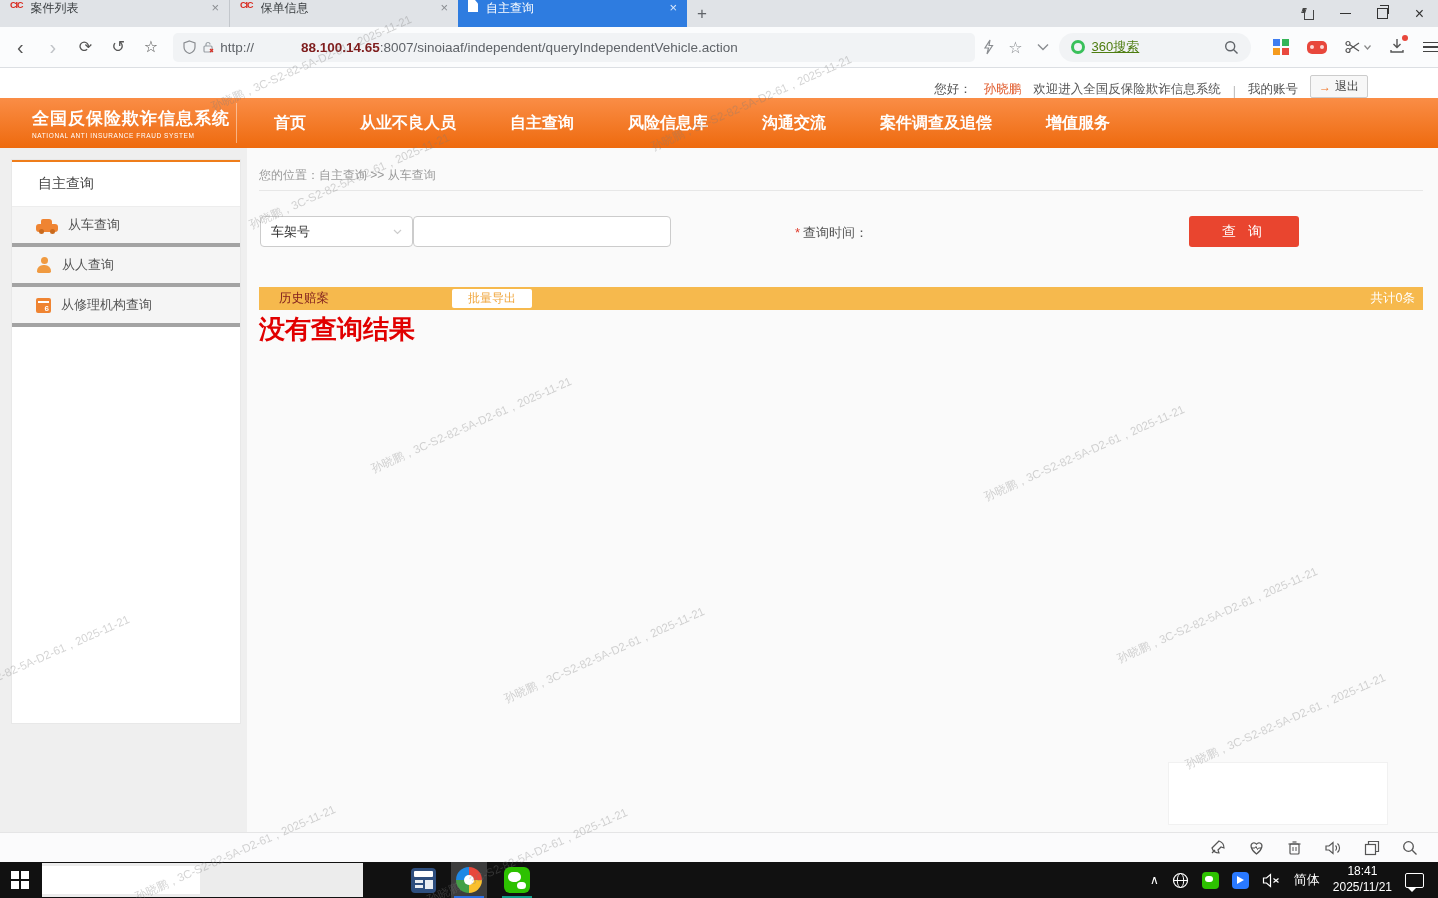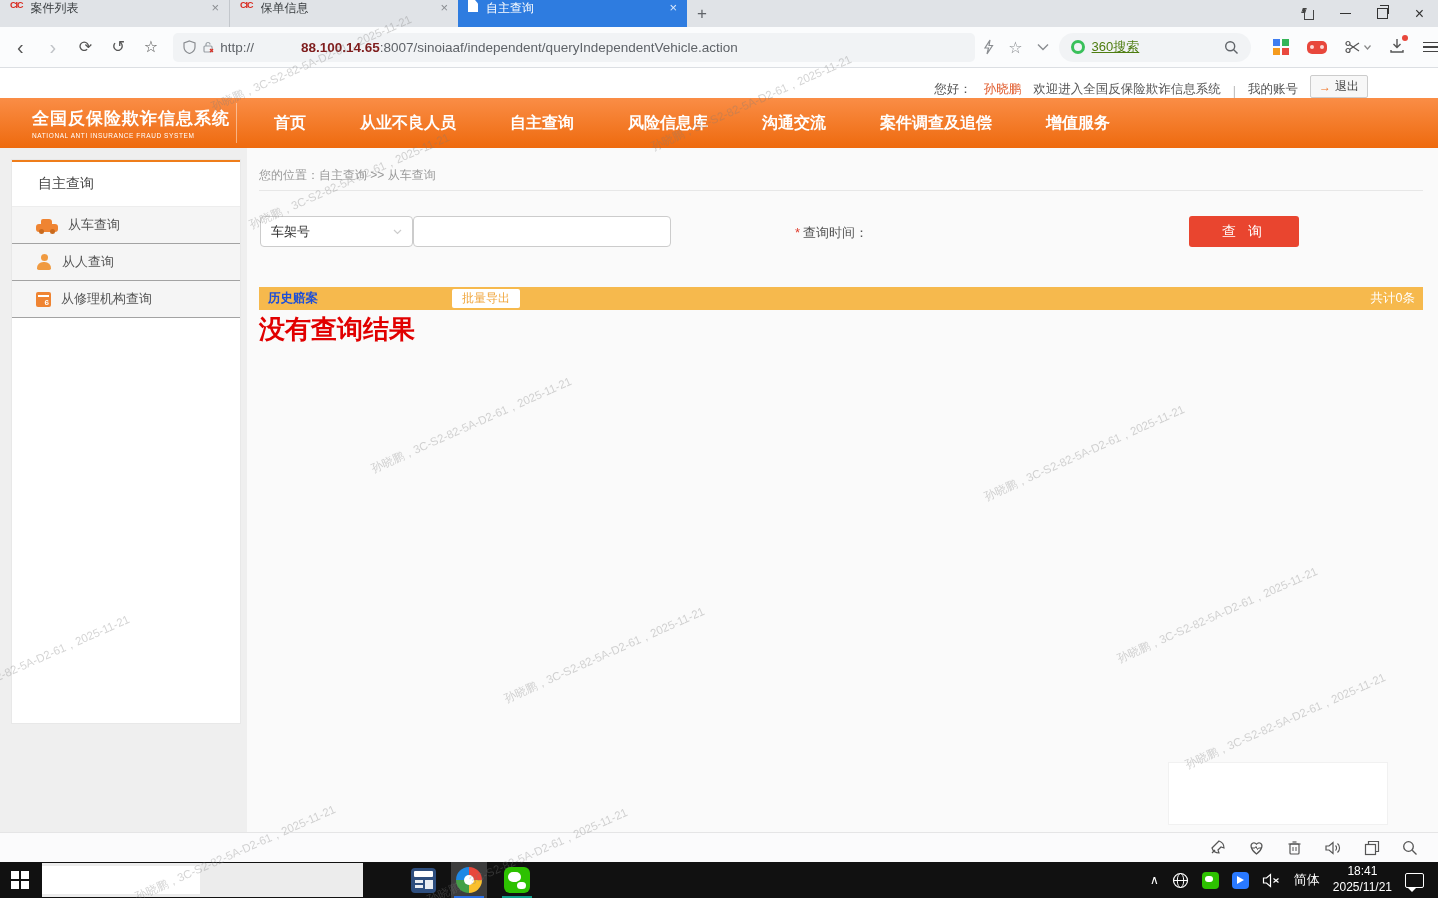--- a/index.html
+++ b/index.html
@@ -52,21 +52,21 @@
   
   .mainnav{position:absolute;left:0;top:98px;width:1438px;height:50px;background:linear-gradient(#fa8d46,#ee6a0e);display:flex;align-items:center;color:#fff;}
   .logo{width:237px;box-sizing:border-box;padding-left:32px;border-right:1px solid rgba(255,255,255,.45);height:40px;display:flex;flex-direction:column;justify-content:center;}
   .logo .t{font-size:17px;font-weight:bold;letter-spacing:1px;font-family:"Liberation Serif","DejaVu Serif",serif;white-space:nowrap;}
   .logo .s{font-size:6.5px;letter-spacing:.6px;margin-top:2px;white-space:nowrap;}
   .navitems{display:flex;align-items:center;margin-left:10px;}
   .navitem{padding:0 27px;font-size:16px;font-weight:bold;white-space:nowrap;cursor:pointer;}
   
   .sidebar{position:absolute;left:12px;top:160px;width:228px;height:563px;background:#fff;border-top:2px solid #ef7d1a;box-sizing:border-box;box-shadow:0 0 0 1px #e8e8e8;}
   .sb-title{height:44px;display:flex;align-items:center;padding-left:26px;font-size:14px;color:#444;border-bottom:1px solid #ededed;}
-  .sb-item{height:36px;display:flex;align-items:center;gap:10px;padding-left:24px;background:#f5f5f5;border-bottom:1px solid #a3a3a3;font-size:13px;color:#555;cursor:pointer;}
+  .sb-item{height:36px;display:flex;align-items:center;gap:10px;padding-left:24px;background:#f5f5f5;border-bottom:4px solid #a3a3a3;font-size:13px;color:#555;cursor:pointer;}
   .ico-car{width:22px;height:13px;position:relative;}
   .ico-car:before{content:"";position:absolute;bottom:0;left:0;width:22px;height:8px;background:#ef8432;border-radius:3px;}
   .ico-car:after{content:"";position:absolute;top:0;left:5px;width:11px;height:7px;background:#ef8432;border-radius:2px 3px 0 0;}
   .ico-car i{position:absolute;bottom:-2px;width:5px;height:5px;background:#c96a1d;border-radius:50%;}
   .ico-car i.w1{left:3px;}.ico-car i.w2{right:3px;}
   .ico-person{width:16px;height:16px;position:relative;}
   .ico-person:before{content:"";position:absolute;top:0;left:4.5px;width:7px;height:7px;background:#f09a40;border-radius:50%;}
   .ico-person:after{content:"";position:absolute;bottom:0;left:1px;width:14px;height:8px;background:#f09a40;border-radius:7px 7px 2px 2px;}
   .ico-cal{width:15px;height:15px;background:#ef8432;border-radius:2px;position:relative;}
   .ico-cal:before{content:"";position:absolute;top:3px;left:2px;right:2px;height:2px;background:#fff;}
@@ -77,22 +77,22 @@
   .crumbline{position:absolute;left:12px;right:15px;top:42px;height:1px;background:#e7e7e7;}
   .fld{position:absolute;top:68px;height:31px;background:#fff;border:1px solid #ccc;border-radius:4px;box-sizing:border-box;display:flex;align-items:center;padding:0 10px;font-size:13px;color:#333;}
   .sel-field{left:13px;width:153px;justify-content:space-between;}
   .inp-field{left:166px;width:258px;}
   .inp-field input{border:none;outline:none;width:100%;font:inherit;background:transparent;}
   .time-label{position:absolute;left:548px;top:76px;font-size:13px;color:#555;}
   .req{color:#e03c2d;margin-right:3px;}
   .sel-time{left:633px;width:260px;justify-content:space-between;}
   .querybtn{position:absolute;left:942px;top:68px;width:110px;height:31px;background:#e9452f;border:none;border-radius:3px;color:#fff;font-size:14px;letter-spacing:4px;cursor:pointer;font-family:inherit;}
   .amberbar{position:absolute;left:12px;top:139px;width:1164px;height:23px;background:#f6b94d;display:flex;align-items:center;box-sizing:border-box;padding:0 8px;}
-  .amber-title{color:#1d4ed8;font-size:12.5px;margin-left:1px;font-weight:bold;}
-  .exportbtn{position:absolute;left:193px;top:2px;height:19px;background:#fff;border:none;border-radius:2px;color:#f0a63c;font-size:12px;padding:0 10px;cursor:pointer;font-family:inherit;}
+  .amber-title{color:#7f1d1d;font-size:12.5px;margin-left:12px;}
+  .exportbtn{position:absolute;left:193px;top:2px;height:19px;background:#fff;border:none;border-radius:2px;color:#f0a63c;font-size:12px;padding:0 16px;cursor:pointer;font-family:inherit;}
   .amber-total{margin-left:auto;color:#fff;font-size:12.5px;}
   .noresult{position:absolute;left:12px;top:164px;font-size:26px;font-weight:bold;color:#e10000;}
   .whitebox{position:absolute;left:1168px;top:762px;width:220px;height:63px;background:#fff;border:1px solid #f1f1f1;box-sizing:border-box;}
   
   .bfoot{position:absolute;left:0;top:832px;width:1438px;height:30px;background:#fbfbfc;border-top:1px solid #e5e5e6;box-sizing:border-box;display:flex;align-items:center;justify-content:flex-end;padding-right:20px;gap:22px;}
   .bfoot svg{display:block;}
   
   .taskbar{position:absolute;left:0;top:862px;width:1438px;height:36px;background:#111;display:flex;align-items:center;color:#fff;}
   .startbtn{width:40px;height:36px;display:flex;align-items:center;justify-content:center;}
   .winlogo{display:grid;grid-template-columns:8px 8px;grid-template-rows:8px 8px;gap:1.5px;}

